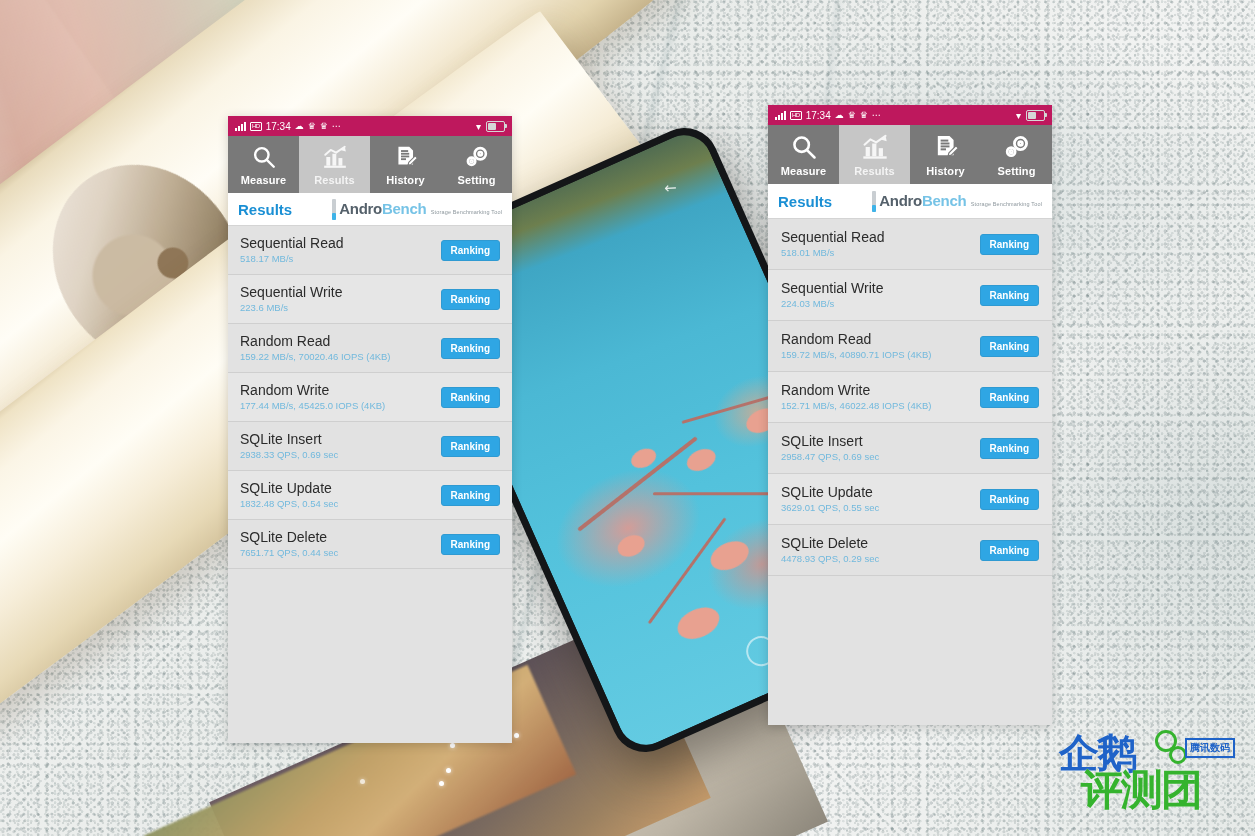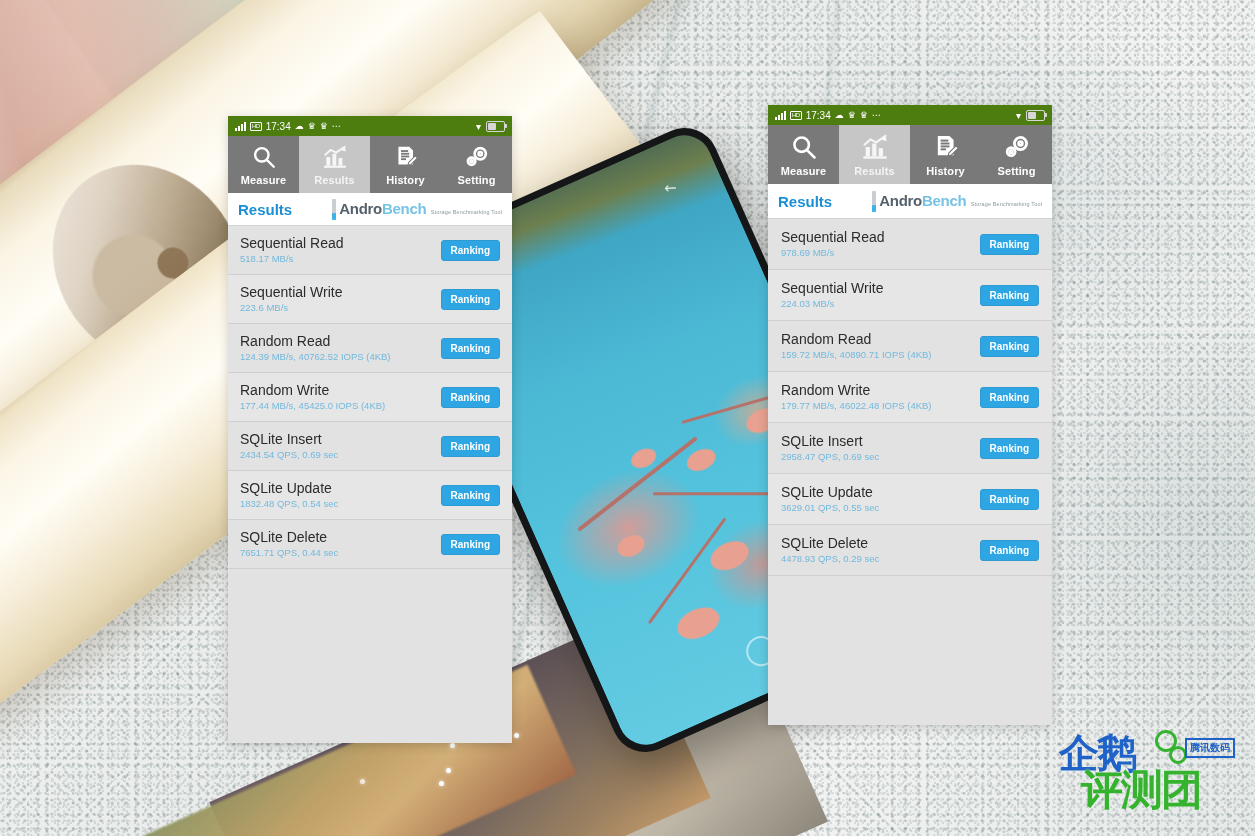--- a/index.html
+++ b/index.html
@@ -130,21 +130,21 @@
     border:2px solid rgba(255,255,255,.55);border-radius:50%;
   }
 
   
   .dot{position:absolute;background:#fff;border-radius:50%;box-shadow:0 0 4px rgba(255,255,255,.8);}
 
   
   .panel{position:absolute;overflow:hidden;background:#e2e2e2;
     box-shadow:0 2px 10px rgba(0,0,0,.18);}
   .statusbar{
-    height:20px;background:#4d7c0f;color:#fff;display:flex;align-items:center;
+    height:20px;background:#be185d;color:#fff;display:flex;align-items:center;
     padding:0 7px;font-size:10px;gap:8px;
   }
   .sb-left{display:flex;align-items:center;gap:4px;flex:1;}
   .sb-right{display:flex;align-items:center;gap:5px;}
   .sig{display:inline-block;width:11px;height:9px;position:relative;}
   .sig i{position:absolute;bottom:0;width:2px;background:#fff;}
   .sig i:nth-child(1){left:0;height:3px}
   .sig i:nth-child(2){left:3px;height:5px}
   .sig i:nth-child(3){left:6px;height:7px}
   .sig i:nth-child(4){left:9px;height:9px}
@@ -336,35 +336,35 @@
       <div class="row alt" style="padding: 9px 12px;">
         <div>
           <div class="rname">Sequential Write</div>
           <div class="rval">223.6 MB/s</div>
         </div>
         <div class="rank-btn">Ranking</div>
       </div>
       <div class="row" style="padding: 9px 12px;">
         <div>
           <div class="rname">Random Read</div>
-          <div class="rval">124.39 MB/s, 40762.52 IOPS (4KB)</div>
+          <div class="rval">159.22 MB/s, 70020.46 IOPS (4KB)</div>
         </div>
         <div class="rank-btn">Ranking</div>
       </div>
       <div class="row alt" style="padding: 9px 12px;">
         <div>
           <div class="rname">Random Write</div>
           <div class="rval">177.44 MB/s, 45425.0 IOPS (4KB)</div>
         </div>
         <div class="rank-btn">Ranking</div>
       </div>
       <div class="row" style="padding: 9px 12px;">
         <div>
           <div class="rname">SQLite Insert</div>
-          <div class="rval">2434.54 QPS, 0.69 sec</div>
+          <div class="rval">2938.33 QPS, 0.69 sec</div>
         </div>
         <div class="rank-btn">Ranking</div>
       </div>
       <div class="row alt" style="padding: 9px 12px;">
         <div>
           <div class="rname">SQLite Update</div>
           <div class="rval">1832.48 QPS, 0.54 sec</div>
         </div>
         <div class="rank-btn">Ranking</div>
       </div>
@@ -460,42 +460,42 @@
         <span class="l1"><span class="a">Andro</span><span class="b">Bench</span></span>
         <span class="l2">Storage Benchmarking Tool</span>
       </span>
     </span>
   </div>
 
   <div class="rows" id="rows-right">
       <div class="row" style="padding: 10px 13px;">
         <div>
           <div class="rname">Sequential Read</div>
-          <div class="rval">978.69 MB/s</div>
+          <div class="rval">518.01 MB/s</div>
         </div>
         <div class="rank-btn">Ranking</div>
       </div>
       <div class="row alt" style="padding: 10px 13px;">
         <div>
           <div class="rname">Sequential Write</div>
           <div class="rval">224.03 MB/s</div>
         </div>
         <div class="rank-btn">Ranking</div>
       </div>
       <div class="row" style="padding: 10px 13px;">
         <div>
           <div class="rname">Random Read</div>
           <div class="rval">159.72 MB/s, 40890.71 IOPS (4KB)</div>
         </div>
         <div class="rank-btn">Ranking</div>
       </div>
       <div class="row alt" style="padding: 10px 13px;">
         <div>
           <div class="rname">Random Write</div>
-          <div class="rval">179.77 MB/s, 46022.48 IOPS (4KB)</div>
+          <div class="rval">152.71 MB/s, 46022.48 IOPS (4KB)</div>
         </div>
         <div class="rank-btn">Ranking</div>
       </div>
       <div class="row" style="padding: 10px 13px;">
         <div>
           <div class="rname">SQLite Insert</div>
           <div class="rval">2958.47 QPS, 0.69 sec</div>
         </div>
         <div class="rank-btn">Ranking</div>
       </div>

